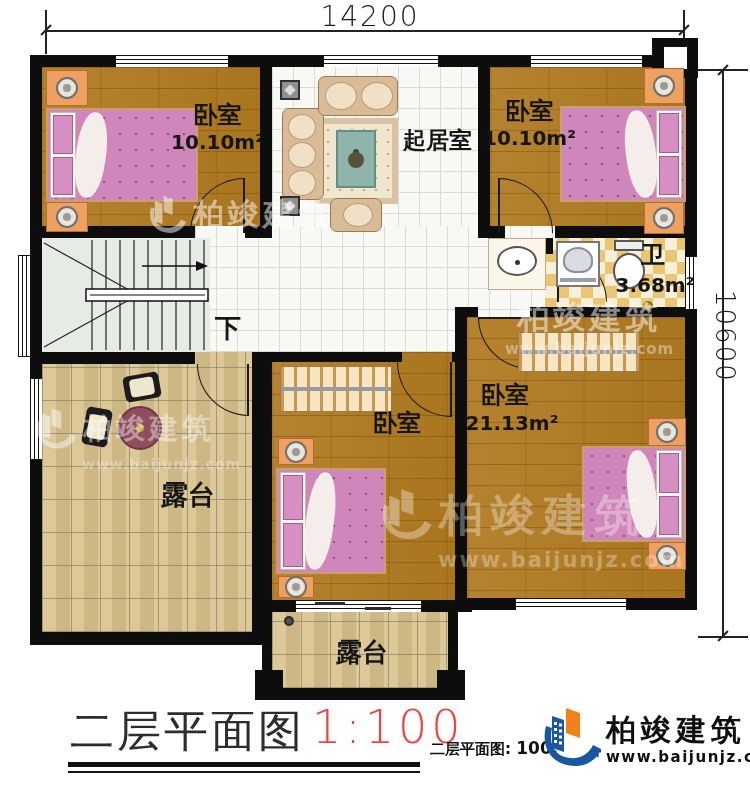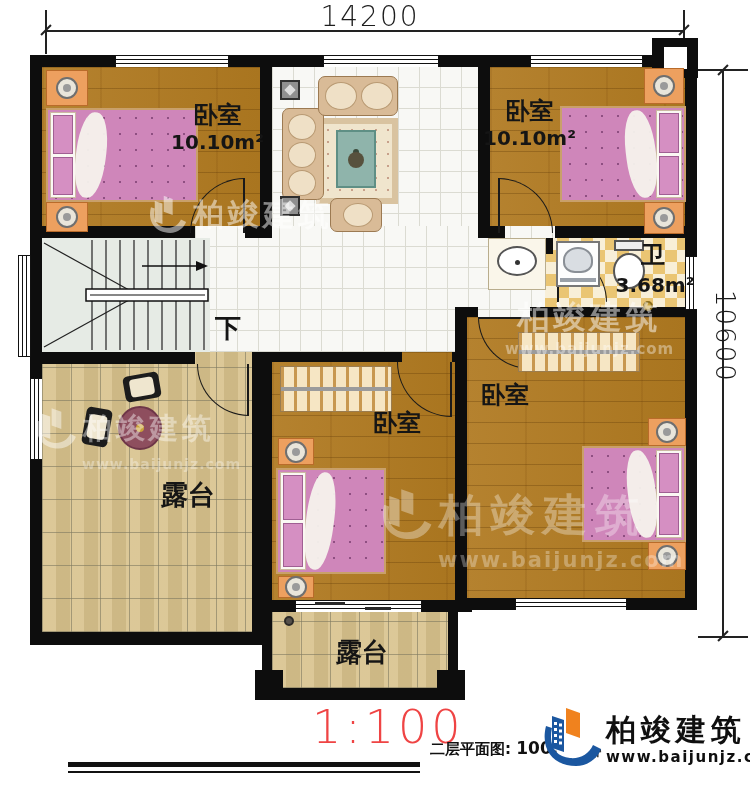--- a/index.html
+++ b/index.html
@@ -271,27 +271,29 @@
        background:#1c1c1c;border-radius:5px;transform:rotate(10deg)">
     <div class="abs" style="left:4px;top:7px;width:18px;height:24px;background:#efe6cf;border-radius:4px"></div>
   </div>
   <div class="abs" style="left:284px;top:616px;width:10px;height:10px;
        border-radius:50%;background:#55504a;border:2px solid #2c2a27;box-sizing:border-box"></div>
 
   <div class="rlabel" style="left:160px;top:102px;width:115px;font-size:24px">
     <span>卧室</span><br>
     <span style="font-size:20px">10.10m²</span>
   </div>
+  <div class="rlabel" style="left:385px;top:128px;width:105px;font-size:23px">起居室</div>
   <div class="rlabel" style="left:472px;top:98px;width:115px;font-size:24px">
     <span>卧室</span><br>
     <span style="font-size:20px">10.10m²</span>
   </div>
   <div class="rlabel" style="left:636px;top:242px;width:34px;font-size:24px">卫</div>
   <div class="rlabel" style="left:604px;top:274px;width:102px;font-size:20px">3.68m²</div>
   <div class="rlabel" style="left:462px;top:382px;width:86px;font-size:24px">卧室</div>
+  <div class="rlabel" style="left:452px;top:412px;width:120px;font-size:20px">21.13m²</div>
   <div class="rlabel" style="left:352px;top:410px;width:90px;font-size:24px">卧室</div>
   <div class="rlabel" style="left:146px;top:480px;width:84px;font-size:27px">露台</div>
   <div class="rlabel" style="left:320px;top:638px;width:84px;font-size:26px">露台</div>
 
   <div class="wm" style="left:142px;top:190px">
     <svg width="46" height="50" viewBox="0 0 72 68" style="vertical-align:middle">
       <path d="M14 22 C8 46 22 62 44 62 C56 62 66 54 69 45 L61 41 C57 50 48 55 38 54 C24 53 16 42 20 24 Z" fill="rgba(255,255,255,.5)"></path>
       <polygon points="34,4 48,9 48,34 34,29" fill="rgba(255,255,255,.5)"></polygon>
       <polygon points="20,12 32,16 32,48 20,44" fill="rgba(255,255,255,.55)"></polygon>
     </svg>
@@ -313,20 +315,21 @@
   <div class="wm" style="left:372px;top:482px">
     <svg width="62" height="66" viewBox="0 0 72 68" style="vertical-align:middle">
       <path d="M14 22 C8 46 22 62 44 62 C56 62 66 54 69 45 L61 41 C57 50 48 55 38 54 C24 53 16 42 20 24 Z" fill="rgba(255,255,255,.34)"></path>
       <polygon points="34,4 48,9 48,34 34,29" fill="rgba(255,255,255,.34)"></polygon>
       <polygon points="20,12 32,16 32,48 20,44" fill="rgba(255,255,255,.38)"></polygon>
     </svg>
     <span class="wm-text" style="font-size:44px;vertical-align:middle;color:rgba(255,255,255,.33);letter-spacing:8px">柏竣建筑</span>
     <div class="wm-url" style="font-size:21px;margin-left:66px;color:rgba(255,255,255,.3);letter-spacing:2px">www.baijunjz.com</div>
   </div>
 
+  <div class="abs" style="left:70px;top:702px;font-size:44px;font-weight:200;color:#2d2d2d;letter-spacing:3px">二层平面图</div>
   <div class="abs" style="left:312px;top:700px;font-size:46px;font-weight:200;color:#ef4444;letter-spacing:4px">1:100</div>
   <div class="titleline" style="left:68px;top:762px;width:352px;height:5px"></div>
   <div class="titleline" style="left:68px;top:771px;width:352px;height:2px"></div>
 
   <div class="abs" style="left:430px;top:738px;font-size:15px;font-weight:600;color:#111;white-space:nowrap">
     <span>二层平面图:</span>
     <span style="font-size:17px">100.</span>
   </div>
   <div class="abs" style="left:590px;top:744px;font-size:13px;font-weight:600;color:#111">㎡</div>
 

